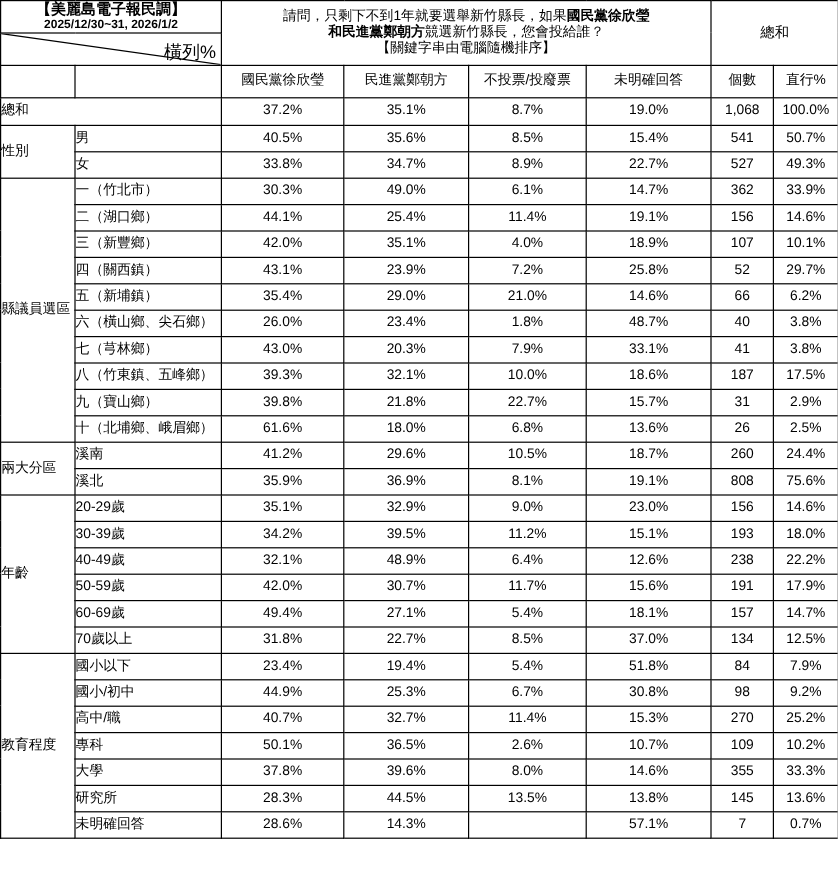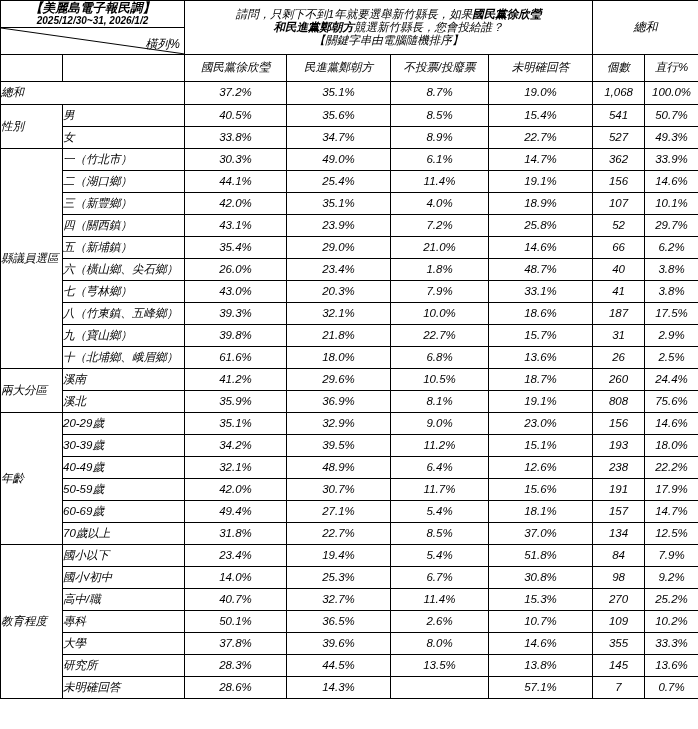--- a/index.html
+++ b/index.html
@@ -12,21 +12,20 @@
     color: #000000;
     width: 698px;
     height: 729px;
     overflow: hidden;
   }
   .sheet {
     width: 698px;
     height: 729px;
     position: relative;
     box-sizing: border-box;
-    font-style: italic;
   }
   table.poll {
     border-collapse: collapse;
     width: 698px;
     table-layout: fixed;
     font-size: 11px;
   }
   table.poll td, table.poll th {
     border: 1px solid #000000;
     padding: 0;
@@ -75,21 +74,21 @@
     height: 26px;
   }
   .rowpct-cell .diag {
     position: absolute;
     left: 0; top: 0; right: 0; bottom: 0;
   }
   .rowpct-label {
     position: absolute;
     right: 4px;
     bottom: 2px;
-    font-size: 12px;
+    font-size: 15px;
   }
   th.colhead {
     text-align: center;
     font-weight: normal;
     font-size: 11.5px;
     height: 26px;
   }
   td.grp {
     text-align: left;
     font-size: 11.5px;
@@ -366,21 +365,21 @@
         <td class="lbl">國小以下</td>
         <td class="num">23.4%</td>
         <td class="num">19.4%</td>
         <td class="num">5.4%</td>
         <td class="num">51.8%</td>
         <td class="num">84</td>
         <td class="num">7.9%</td>
       </tr>
       <tr>
         <td class="lbl">國小/初中</td>
-        <td class="num">14.0%</td>
+        <td class="num">44.9%</td>
         <td class="num">25.3%</td>
         <td class="num">6.7%</td>
         <td class="num">30.8%</td>
         <td class="num">98</td>
         <td class="num">9.2%</td>
       </tr>
       <tr>
         <td class="lbl">高中/職</td>
         <td class="num">40.7%</td>
         <td class="num">32.7%</td>

